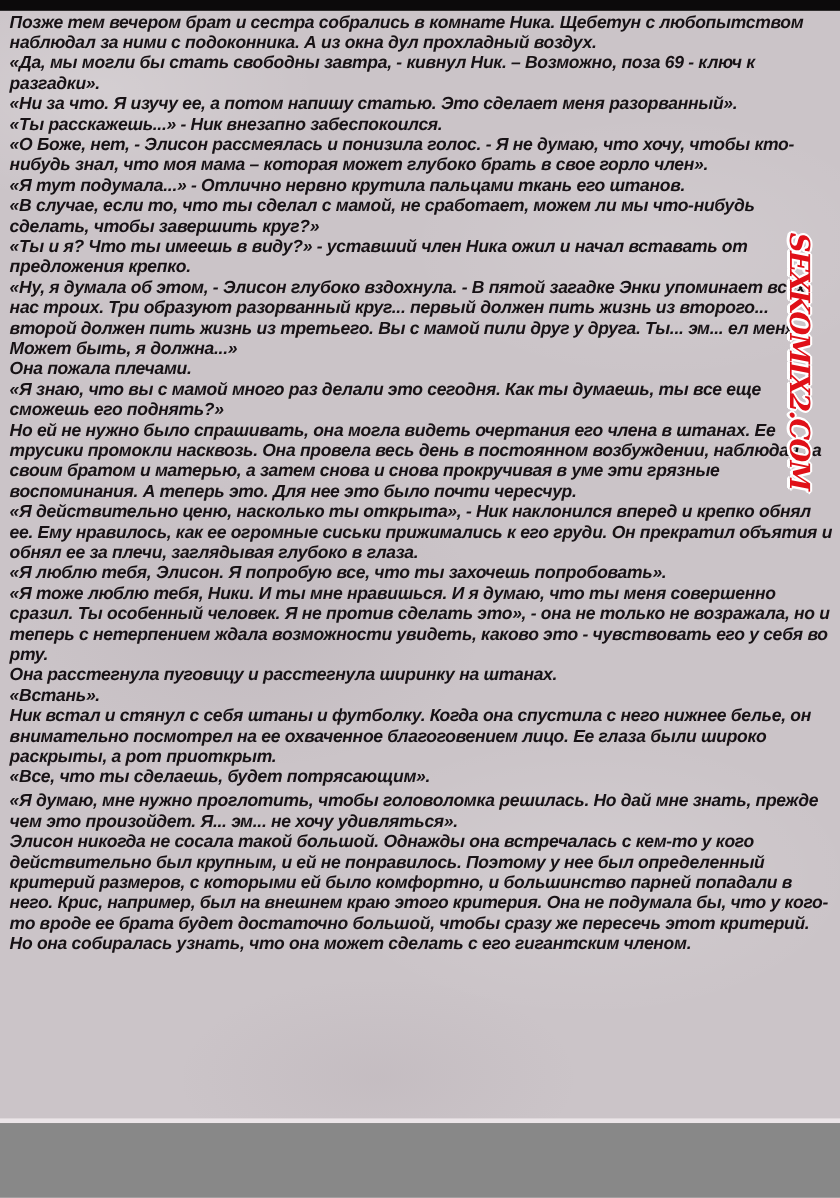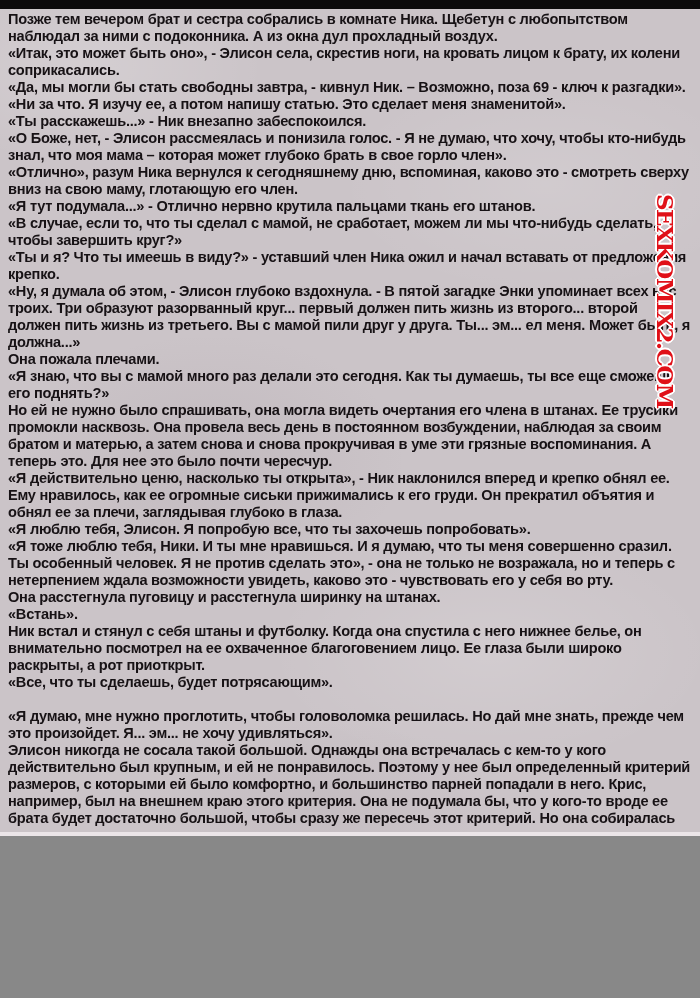--- a/index.html
+++ b/index.html
@@ -3,30 +3,31 @@
 <meta charset="utf-8">
 <style>
   html, body {
     margin: 0;
     padding: 0;
     background: #888;
   }
   .page {
     position: relative;
     width: 700px;
-    height: 836px;
+    height: 936px;
     overflow: hidden;
     background-color: #cbc4c8;
     background-image:
       radial-gradient(ellipse 260px 140px at 12% 8%,  rgba(255,255,255,0.18), rgba(255,255,255,0) 70%),
       radial-gradient(ellipse 300px 160px at 78% 22%, rgba(255,255,255,0.12), rgba(255,255,255,0) 70%),
       radial-gradient(ellipse 280px 180px at 30% 55%, rgba(120,105,115,0.10), rgba(120,105,115,0) 70%),
       radial-gradient(ellipse 320px 170px at 70% 78%, rgba(255,255,255,0.14), rgba(255,255,255,0) 70%),
       radial-gradient(ellipse 240px 120px at 45% 96%, rgba(120,105,115,0.08), rgba(120,105,115,0) 70%);
     font-family: "Liberation Sans", sans-serif;
+    font-style: italic;
   }
   .top-bar {
     position: absolute;
     top: 0; left: 0; right: 0;
     height: 9px;
     background: #0c0a0b;
   }
   .bottom-strip {
     position: absolute;
     bottom: 0; left: 0; right: 0;
@@ -42,21 +43,21 @@
     font-weight: bold;
     font-size: 14.6px;
     line-height: 17px;
     letter-spacing: -0.25px;
   }
   .story p {
     margin: 0;
     padding: 0;
   }
   .story p.gap {
-    margin-top: 17px;
+    margin-top: 3px;
   }
   .watermark {
     position: absolute;
     top: 283px;
     left: 562px;
     width: 206px;
     height: 28px;
     transform: rotate(90deg);
     white-space: nowrap;
     text-align: center;
@@ -72,26 +73,24 @@
       -1px 1px 0 #ffffff, 1px 1px 0 #ffffff;
   }
 </style>
 </head>
 <body>
 
 <div class="page">
   <div class="top-bar"></div>
   <div class="story">
       <p>Позже тем вечером брат и сестра собрались в комнате Ника. Щебетун с любопытством наблюдал за ними с подоконника. А из окна дул прохладный воздух.</p>
-      <p>«Итак, это может быть оно», - Элисон села, скрестив ноги, на кровать лицом к брату, их колени соприкасались.</p>
       <p>«Да, мы могли бы стать свободны завтра, - кивнул Ник. – Возможно, поза 69 - ключ к разгадки».</p>
-      <p>«Ни за что. Я изучу ее, а потом напишу статью. Это сделает меня знаменитой».</p>
+      <p>«Ни за что. Я изучу ее, а потом напишу статью. Это сделает меня разорванный».</p>
       <p>«Ты расскажешь...» - Ник внезапно забеспокоился.</p>
       <p>«О Боже, нет, - Элисон рассмеялась и понизила голос. - Я не думаю, что хочу, чтобы кто-нибудь знал, что моя мама – которая может глубоко брать в свое горло член».</p>
-      <p>«Отлично», разум Ника вернулся к сегодняшнему дню, вспоминая, каково это - смотреть сверху вниз на свою маму, глотающую его член.</p>
       <p>«Я тут подумала...» - Отлично нервно крутила пальцами ткань его штанов.</p>
       <p>«В случае, если то, что ты сделал с мамой, не сработает, можем ли мы что-нибудь сделать, чтобы завершить круг?»</p>
       <p>«Ты и я? Что ты имеешь в виду?» - уставший член Ника ожил и начал вставать от предложения крепко.</p>
       <p>«Ну, я думала об этом, - Элисон глубоко вздохнула. - В пятой загадке Энки упоминает всех нас троих. Три образуют разорванный круг... первый должен пить жизнь из второго... второй должен пить жизнь из третьего. Вы с мамой пили друг у друга. Ты... эм... ел меня. Может быть, я должна...»</p>
       <p>Она пожала плечами.</p>
       <p>«Я знаю, что вы с мамой много раз делали это сегодня. Как ты думаешь, ты все еще сможешь его поднять?»</p>
       <p>Но ей не нужно было спрашивать, она могла видеть очертания его члена в штанах. Ее трусики промокли насквозь. Она провела весь день в постоянном возбуждении, наблюдая за своим братом и матерью, а затем снова и снова прокручивая в уме эти грязные воспоминания. А теперь это. Для нее это было почти чересчур.</p>
       <p>«Я действительно ценю, насколько ты открыта», - Ник наклонился вперед и крепко обнял ее. Ему нравилось, как ее огромные сиськи прижимались к его груди. Он прекратил объятия и обнял ее за плечи, заглядывая глубоко в глаза.</p>
       <p>«Я люблю тебя, Элисон. Я попробую все, что ты захочешь попробовать».</p>
       <p>«Я тоже люблю тебя, Ники. И ты мне нравишься. И я думаю, что ты меня совершенно сразил. Ты особенный человек. Я не против сделать это», - она не только не возражала, но и теперь с нетерпением ждала возможности увидеть, каково это - чувствовать его у себя во рту.</p>

